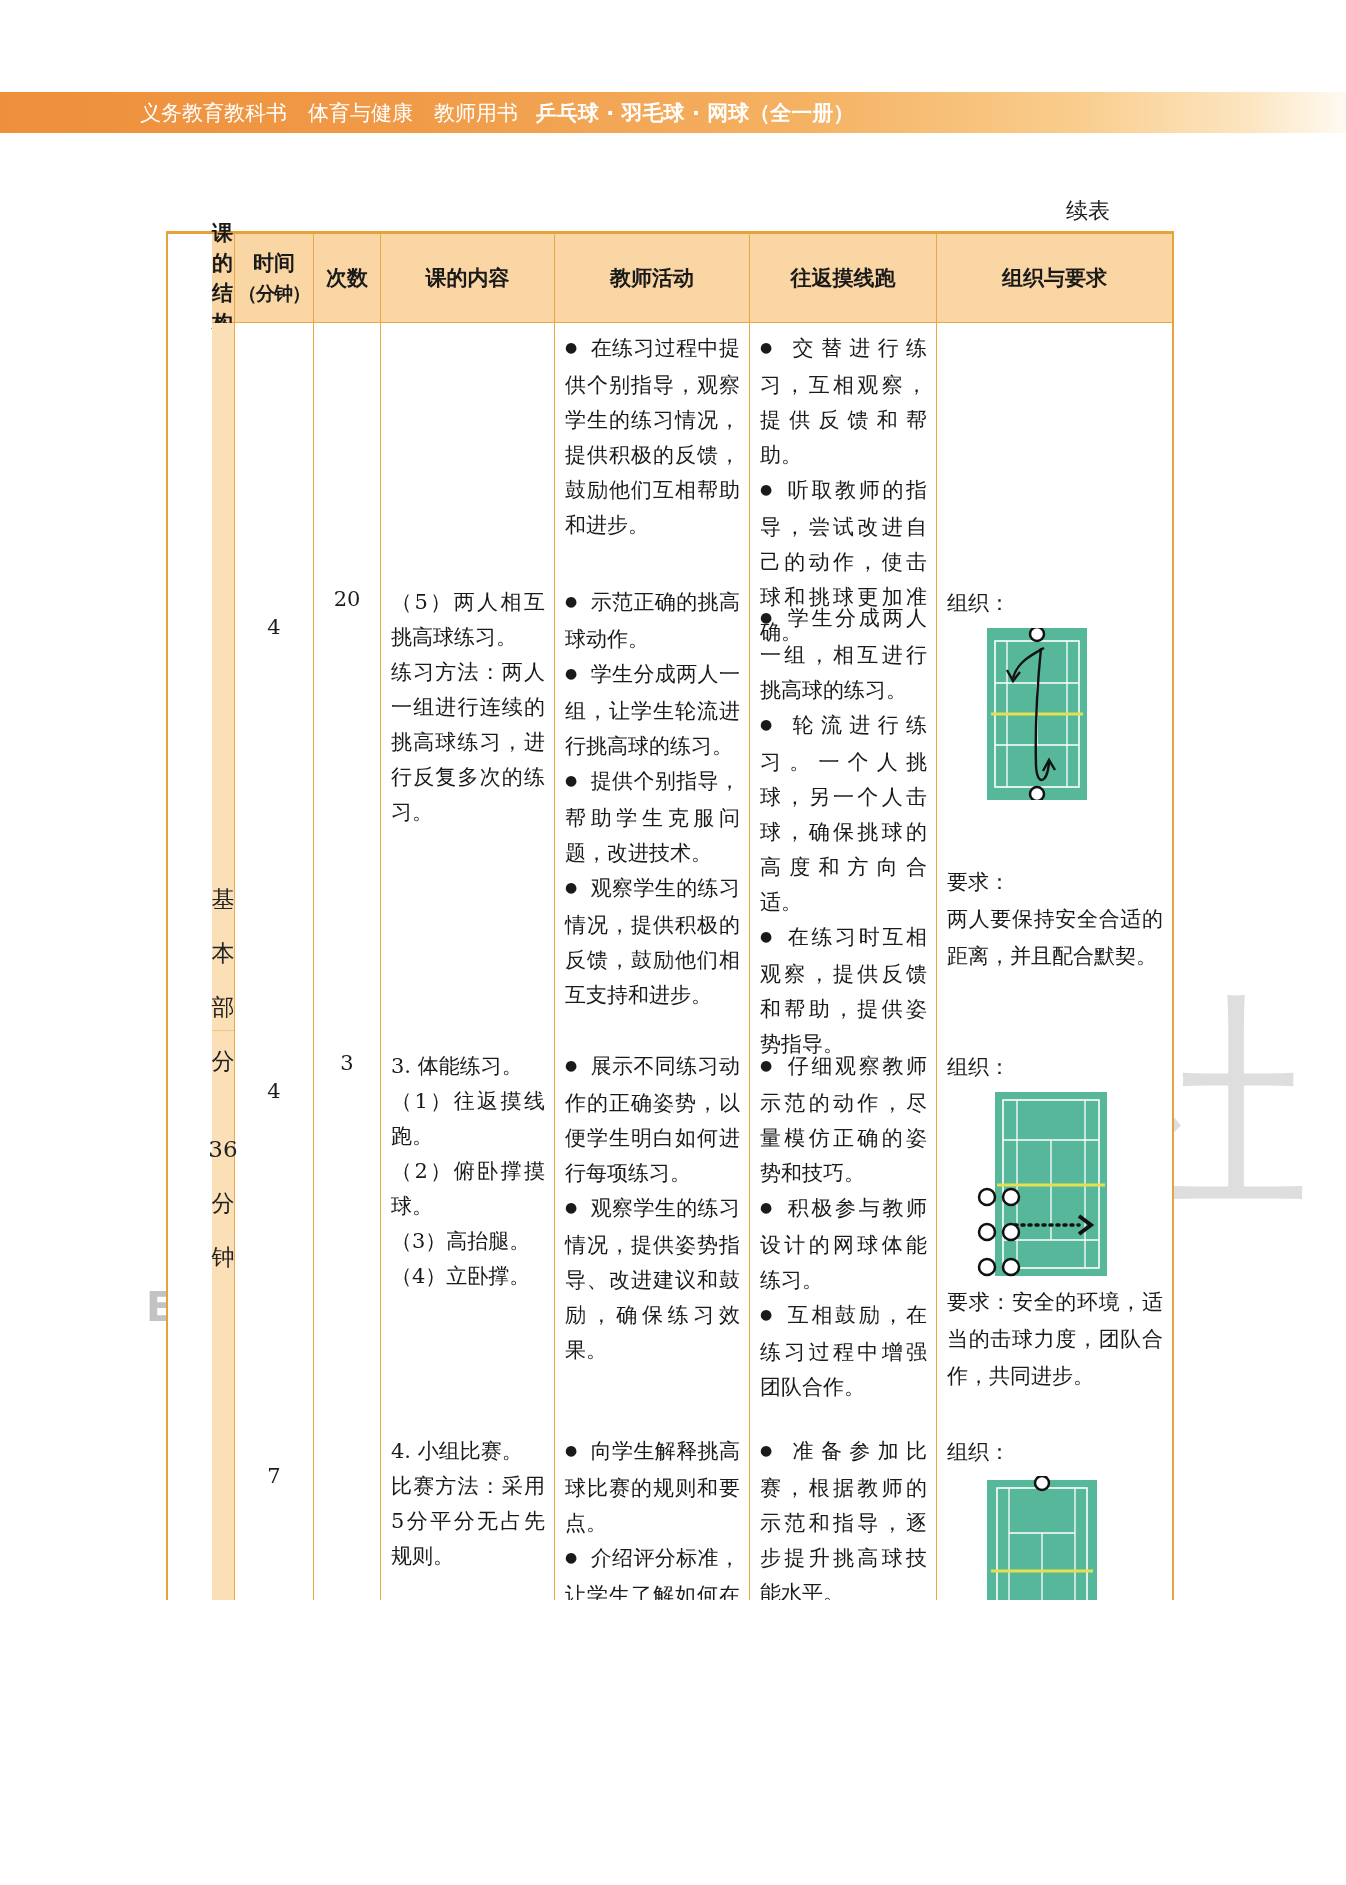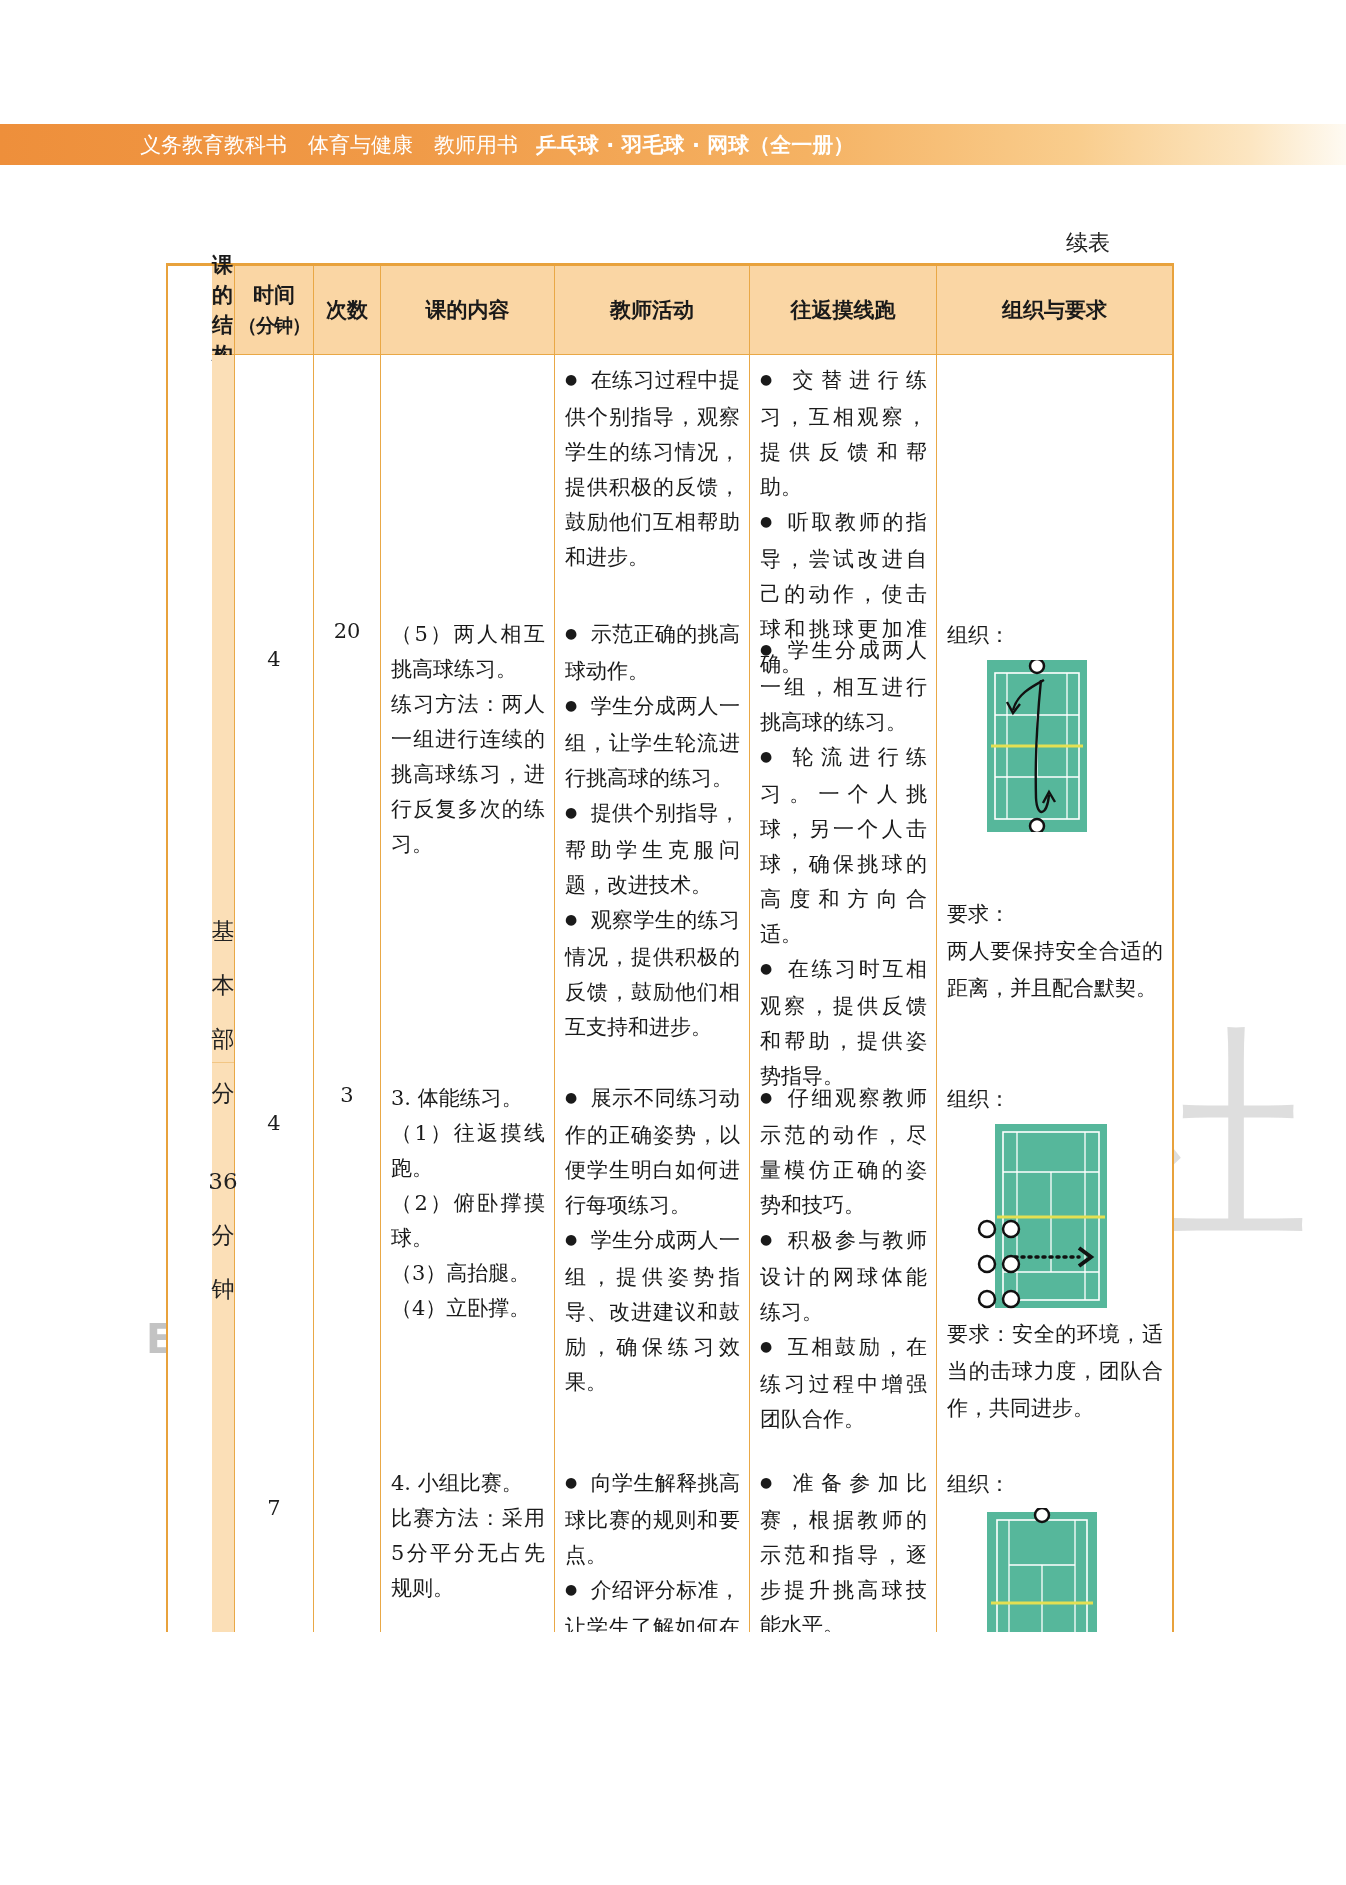--- a/index.html
+++ b/index.html
@@ -1,17 +1,17 @@
 <!DOCTYPE html>
 <html><head>
 <meta charset="utf-8">
 <style>
   html,body{margin:0;padding:0;background:#fff;}
   .page{position:relative;width:1346px;height:1600px;background:#ffffff;overflow:hidden;
-        font-family:"DejaVu Serif","Liberation Serif",serif;color:#1c1c1c;margin-top:32px;}
+        font-family:"DejaVu Serif","Liberation Serif",serif;color:#1c1c1c;}
   
   .banner{position:absolute;left:0;top:92px;width:100%;height:41px;
           background:linear-gradient(90deg,#ee8f3b 0%,#f09a47 30%,#f5b263 60%,#f9cd8d 80%,#fce6c2 93%,#fefaf2 100%);}
   .banner-inner{position:absolute;left:140px;top:0;height:41px;display:flex;align-items:center;
           color:#ffffff;font-family:"DejaVu Sans","Liberation Sans",sans-serif;font-size:21px;}
   .banner-bold{font-weight:bold;margin-left:18px;}
   .continued{position:absolute;left:1066px;top:196px;font-size:22px;color:#222;}
   
   .lessontable{position:absolute;left:166px;top:231px;width:1008px;height:1491px;
           border:2px solid #e8a23c;border-top-width:3px;display:flex;box-sizing:border-box;background:#fff;}
@@ -156,21 +156,21 @@
           <p class="li">在练习过程中提供个别指导，观察学生的练习情况，提供积极的反馈，鼓励他们互相帮助和进步。</p>
         </div>
         <div class="blk" style="top:262px;">
           <p class="li">示范正确的挑高球动作。</p>
           <p class="li">学生分成两人一组，让学生轮流进行挑高球的练习。</p>
           <p class="li">提供个别指导，帮助学生克服问题，改进技术。</p>
           <p class="li">观察学生的练习情况，提供积极的反馈，鼓励他们相互支持和进步。</p>
         </div>
         <div class="blk" style="top:726px;">
           <p class="li">展示不同练习动作的正确姿势，以便学生明白如何进行每项练习。</p>
-          <p class="li">学生分成两人一组，提供姿势指导、改进建议和鼓励，确保练习效果。</p>
+          <p class="li">观察学生的练习情况，提供姿势指导、改进建议和鼓励，确保练习效果。</p>
         </div>
         <div class="blk" style="top:1111px;">
           <p class="li">向学生解释挑高球比赛的规则和要点。</p>
           <p class="li">介绍评分标准，让学生了解如何在比赛中获得更高的分数。</p>
         </div>
       </div>
     </div>
 
     <div class="col" style="flex:0 0 187px;">
       <div class="col-h">

